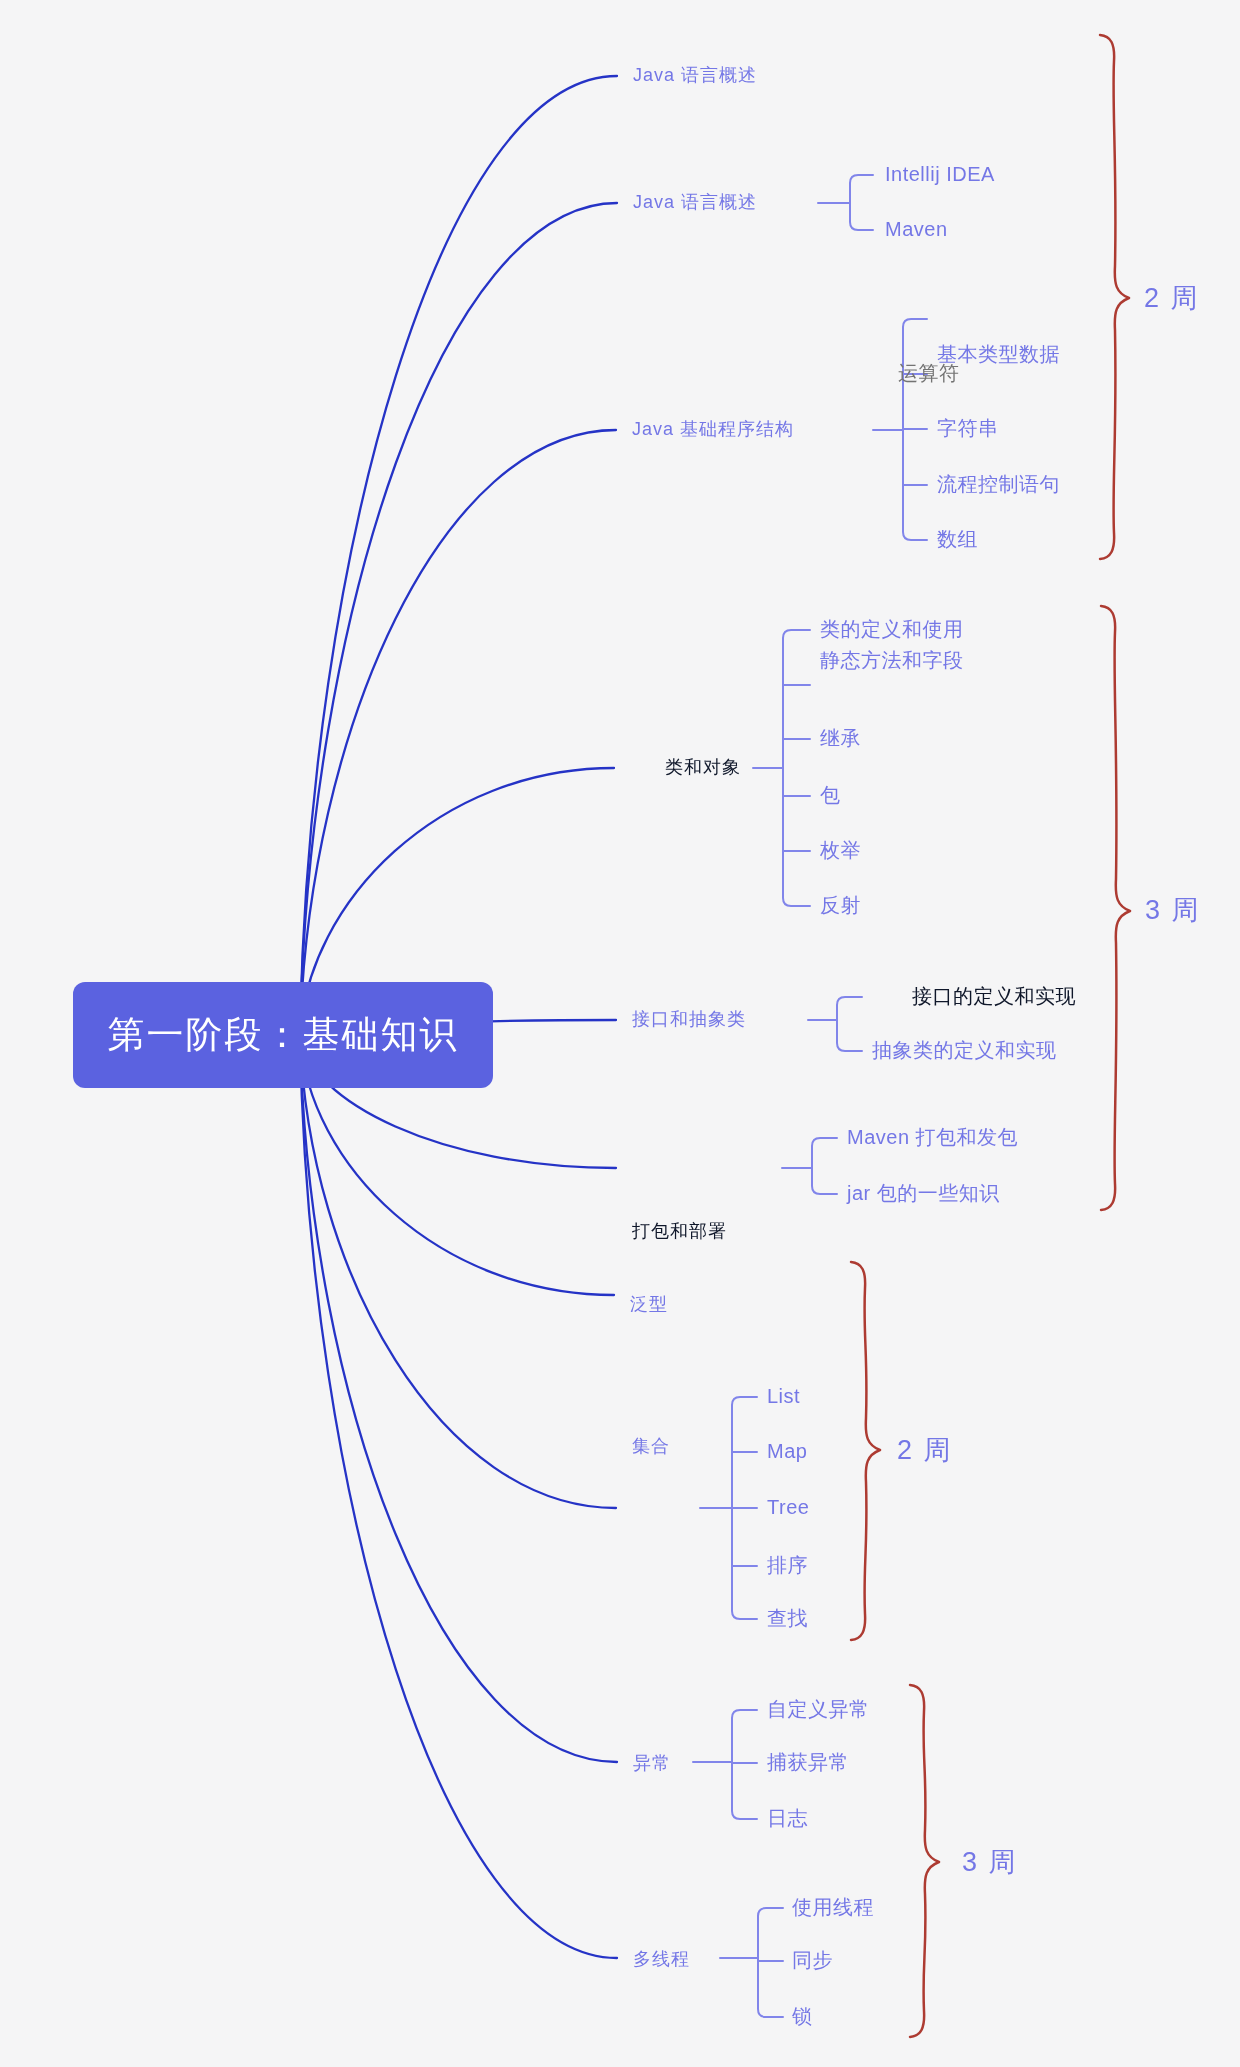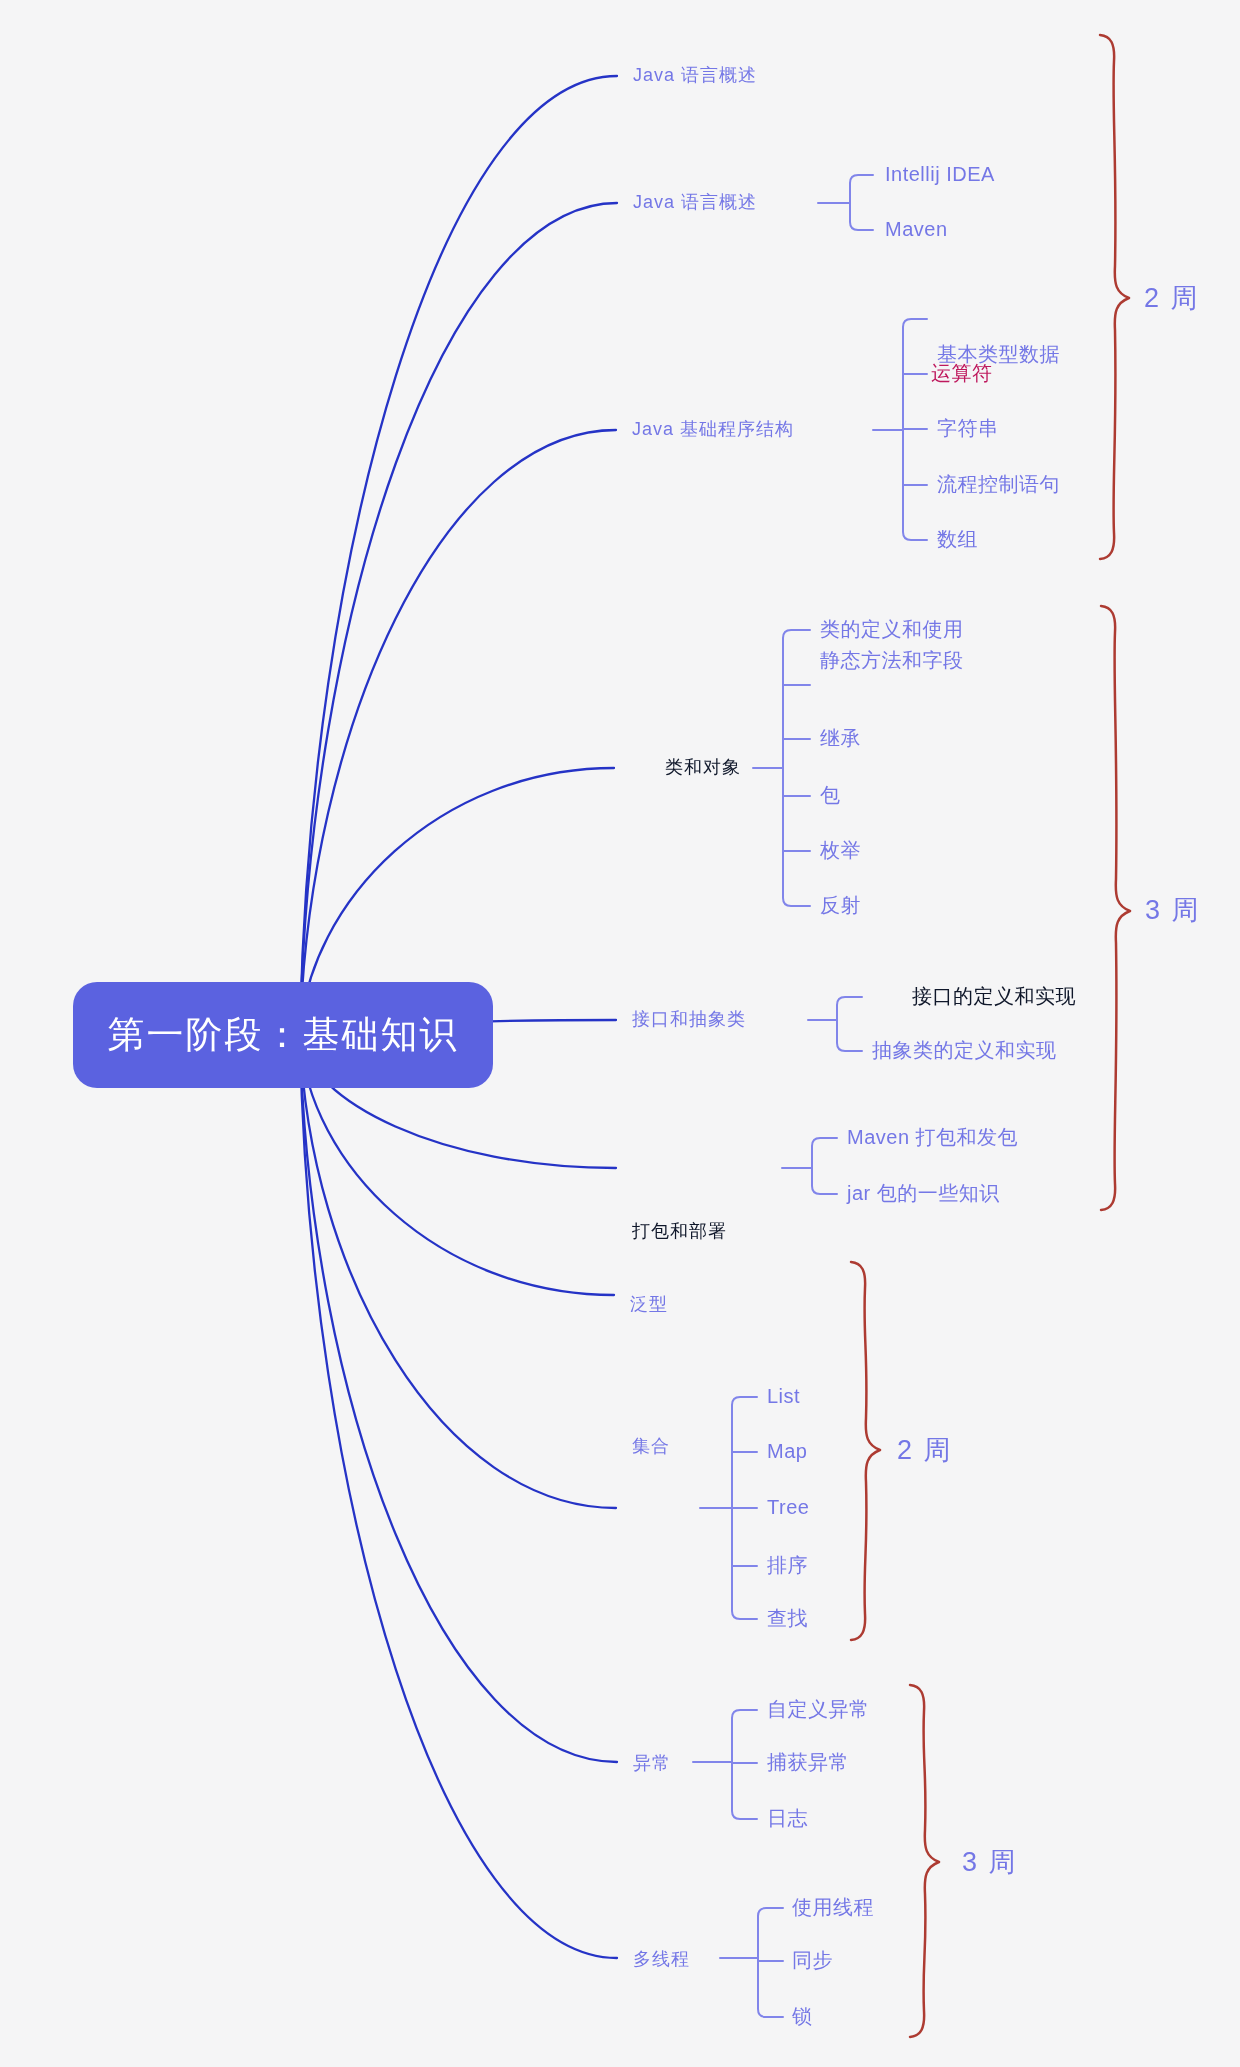--- a/index.html
+++ b/index.html
@@ -7,21 +7,21 @@
     position:relative;
     width:1240px;height:2067px;
     background:#f5f5f6;
     overflow:hidden;
     font-family:"Liberation Sans","DejaVu Sans",sans-serif;
   }
   #links{position:absolute;left:0;top:0;}
   .root-node{
     position:absolute;
     display:flex;align-items:center;justify-content:center;
-    border-radius:24px;
+    border-radius:12px;
     font-size:37px;
     letter-spacing:2px;
     white-space:nowrap;
     z-index:3;
   }
   .node-label{
     position:absolute;
     transform:translateY(-52%);
     line-height:1.15;
     white-space:nowrap;
@@ -77,21 +77,21 @@
   <span class="node-label branch-label" style="left: 632px; top: 1232px; color: #0f172a;">打包和部署</span>
   <span class="node-label branch-label" style="left: 630px; top: 1297px; color: rgb(116, 119, 230); margin-top: 8px;">泛型</span>
   <span class="node-label branch-label" style="left: 632px; top: 1447px; color: rgb(116, 119, 230);">集合</span>
   <span class="node-label branch-label" style="left: 633px; top: 1764px; color: rgb(116, 119, 230);">异常</span>
   <span class="node-label branch-label" style="left: 633px; top: 1960px; color: rgb(116, 119, 230);">多线程</span>
 
   <span class="node-label child-label" style="left: 885px; top: 175px; color: rgb(116, 119, 230);">Intellij IDEA</span>
   <span class="node-label child-label" style="left: 885px; top: 230px; color: rgb(116, 119, 230);">Maven</span>
 
   <span class="node-label child-label" style="left: 937px; top: 319px; color: rgb(116, 119, 230); margin-top: 36px;">基本类型数据</span>
-  <span class="node-label child-label" style="left: 931px; top: 374px; color: #be185d;">运算符</span>
+  <span class="node-label child-label" style="left: 898px; top: 374px; color: #737373;">运算符</span>
   <span class="node-label child-label" style="left: 937px; top: 429px; color: rgb(116, 119, 230);">字符串</span>
   <span class="node-label child-label" style="left: 937px; top: 485px; color: rgb(116, 119, 230);">流程控制语句</span>
   <span class="node-label child-label" style="left: 937px; top: 540px; color: rgb(116, 119, 230);">数组</span>
 
   <span class="node-label child-label" style="left: 820px; top: 630px; color: rgb(116, 119, 230);">类的定义和使用</span>
   <span class="node-label child-label" style="left: 820px; top: 661px; color: rgb(116, 119, 230); text-align: center;">静态方法和字段</span>
   <span class="node-label child-label" style="left: 820px; top: 739px; color: rgb(116, 119, 230);">继承</span>
   <span class="node-label child-label" style="left: 820px; top: 796px; color: rgb(116, 119, 230);">包</span>
   <span class="node-label child-label" style="left: 820px; top: 851px; color: rgb(116, 119, 230);">枚举</span>
   <span class="node-label child-label" style="left: 820px; top: 906px; color: rgb(116, 119, 230);">反射</span>

